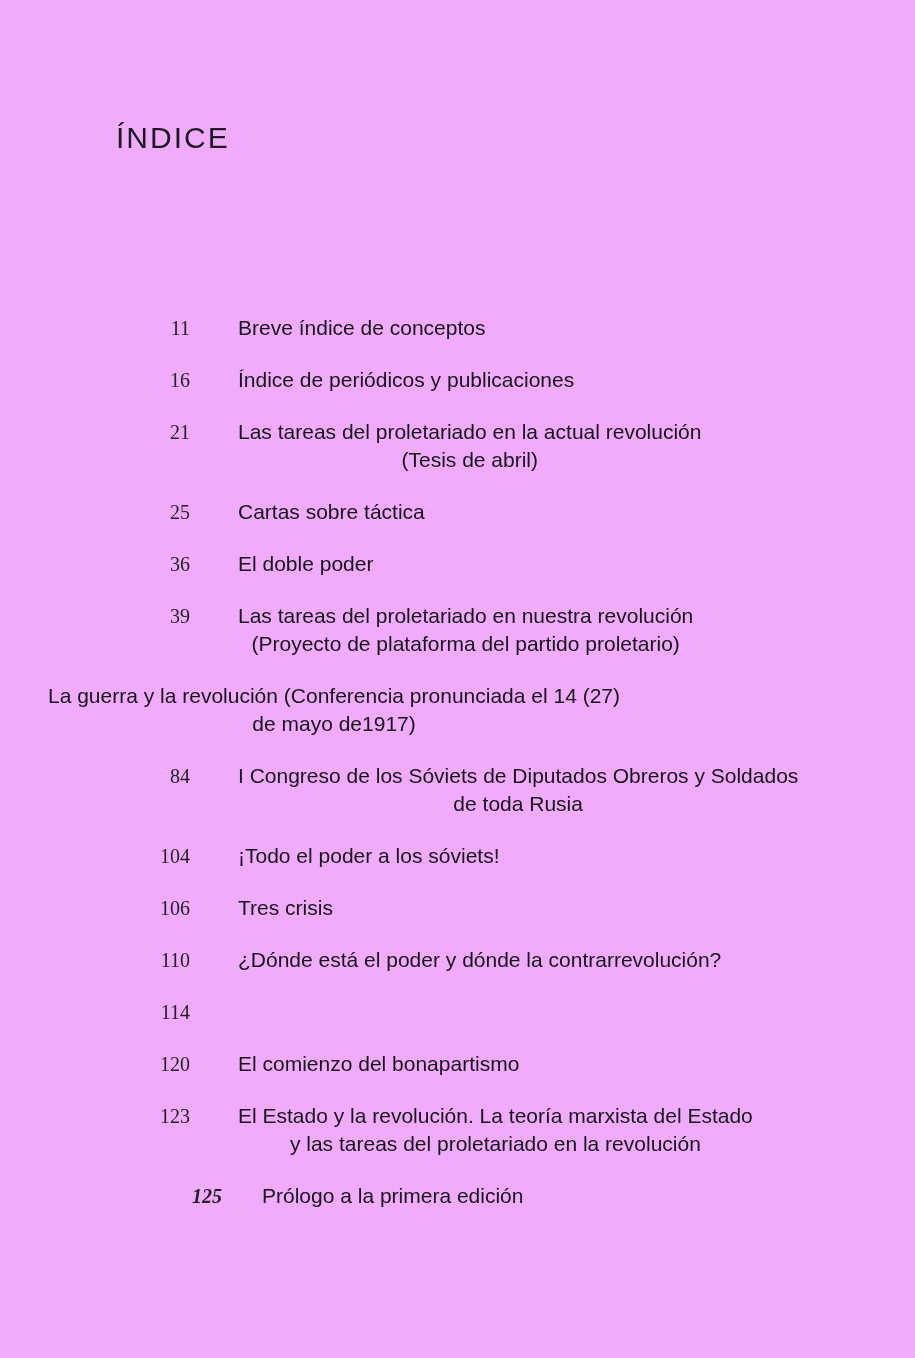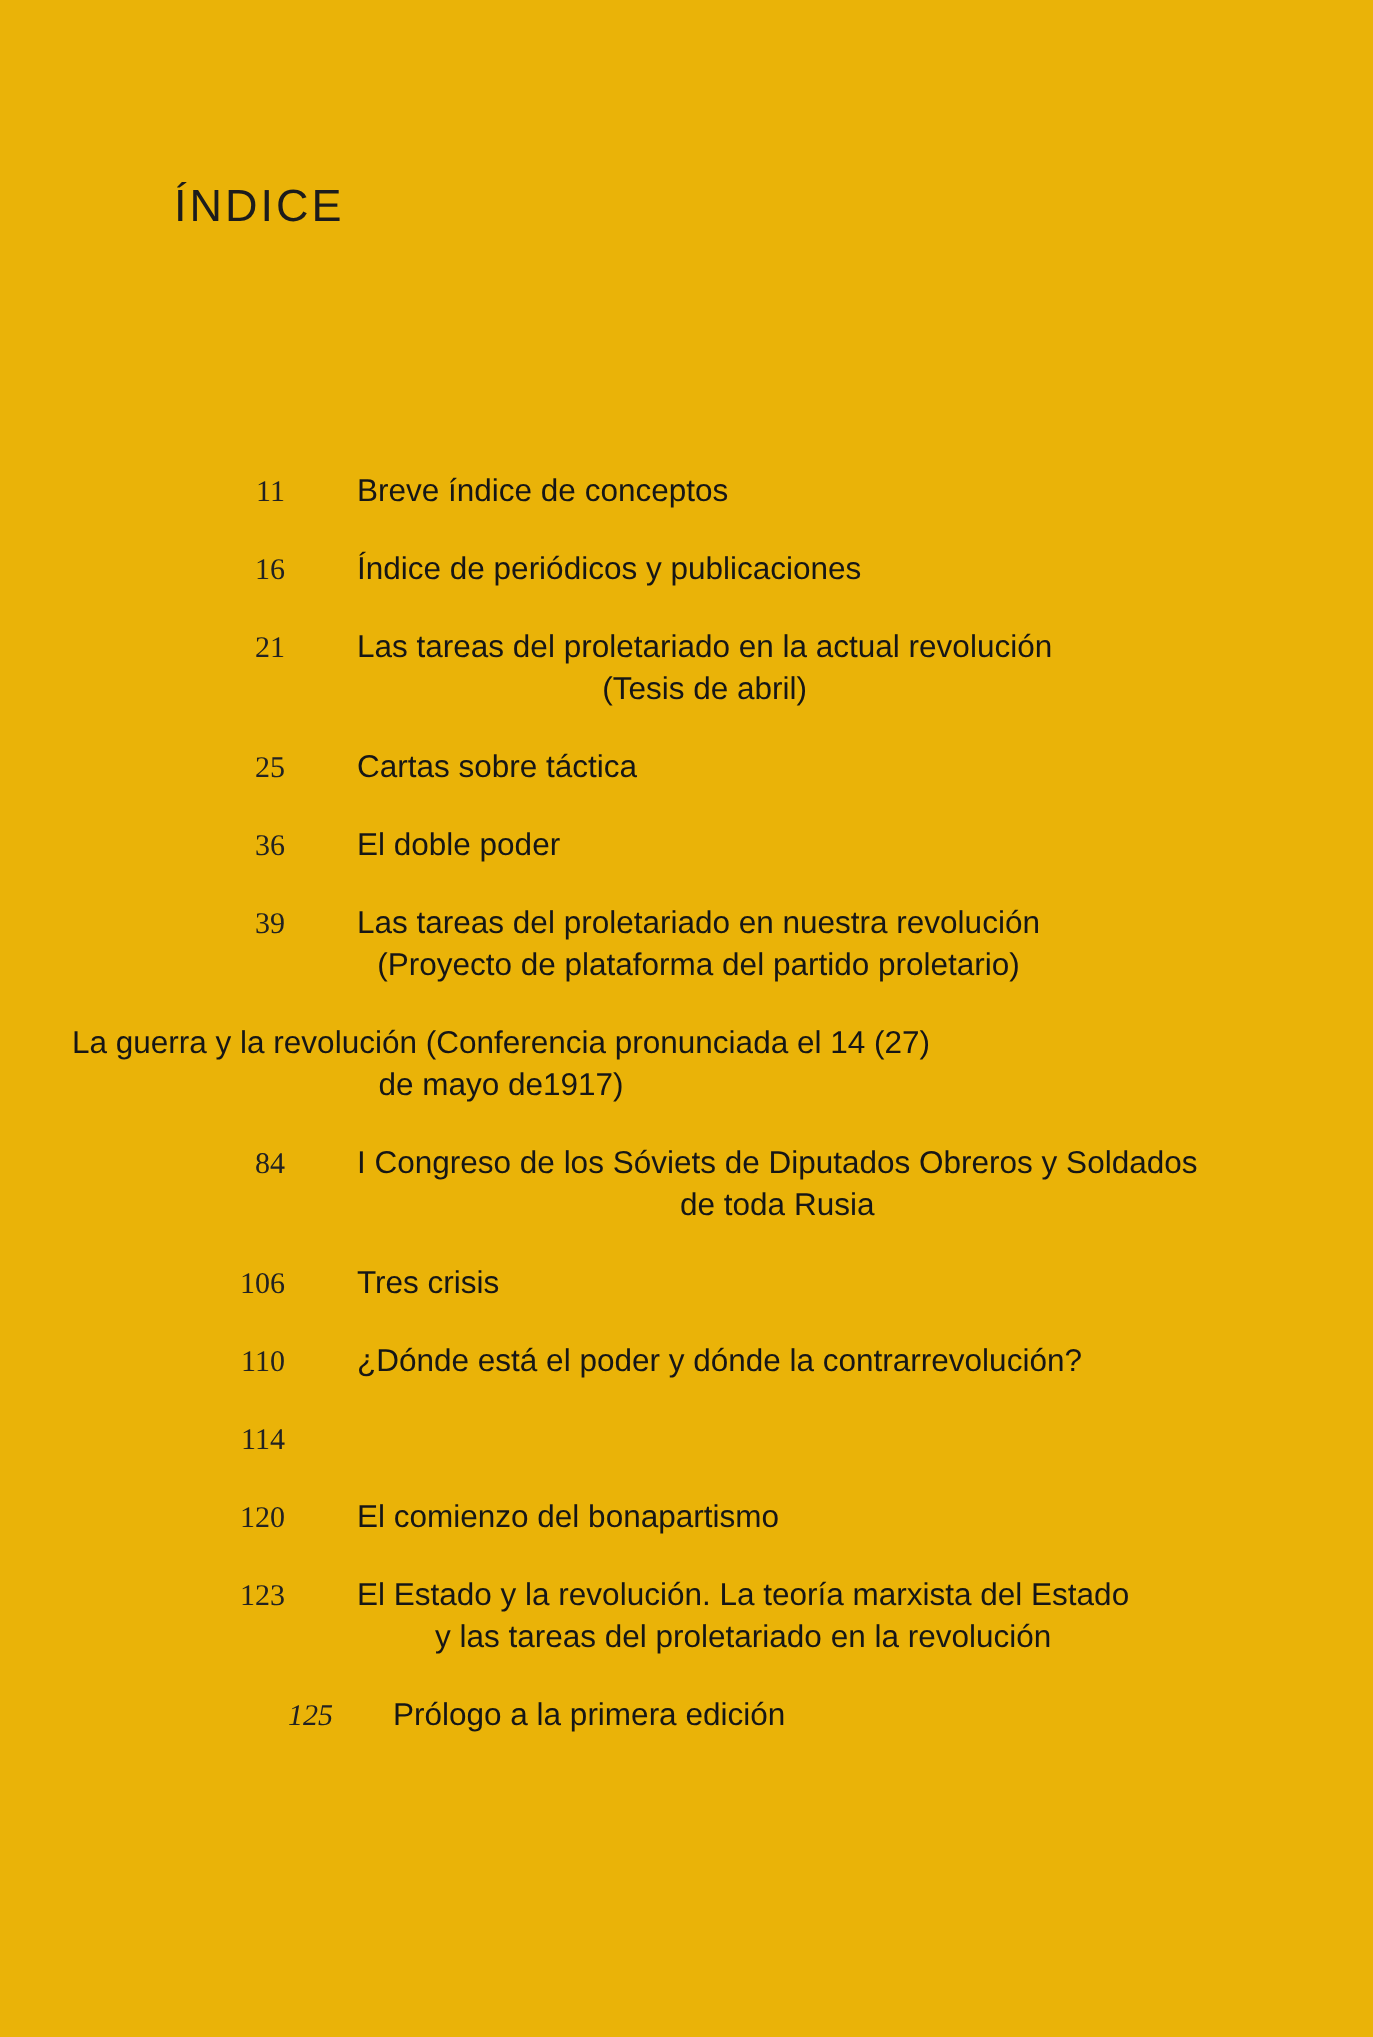--- a/index.html
+++ b/index.html
@@ -12,21 +12,21 @@
     height: 1358px;
     background: #ffffff;
     position: relative;
     font-family: "Liberation Sans", sans-serif;
     color: #1a1a1a;
     overflow: hidden;
   }
   .page {
     position: absolute;
     inset: 0;
-    background: #eab308;
+    background: #f0abfc;
   }
   .doc-title {
     position: absolute;
     left: 116px;
     top: 121px;
     margin: 0;
     font-size: 30px;
     font-weight: 400;
     letter-spacing: 2px;
     color: #1c1c1c;
@@ -61,20 +61,21 @@
   }
   .subgroup {
     margin-top: 0;
   }
   .entry.sub {
     margin-bottom: 0;
   }
   .entry.sub .num {
     flex: 0 0 222px;
     font-style: italic;
+    font-weight: bold;
   }
   .entry.sub .title {
     margin-left: 40px;
   }
 </style>
 </head>
 <body>
 
 <div class="page">
 
@@ -118,20 +119,24 @@
       <span class="title">La guerra y la revolución (Conferencia pronunciada el 14 (27)
 de mayo de1917)</span>
     </div>
 
     <div class="entry">
       <span class="num">84</span>
       <span class="title">I Congreso de los Sóviets de Diputados Obreros y Soldados
 de toda Rusia</span>
     </div>
 
+    <div class="entry">
+      <span class="num">104</span>
+      <span class="title">¡Todo el poder a los sóviets!</span>
+    </div>
 
     <div class="entry">
       <span class="num">106</span>
       <span class="title">Tres crisis</span>
     </div>
 
     <div class="entry">
       <span class="num">110</span>
       <span class="title">¿Dónde está el poder y dónde la contrarrevolución?</span>
     </div>

